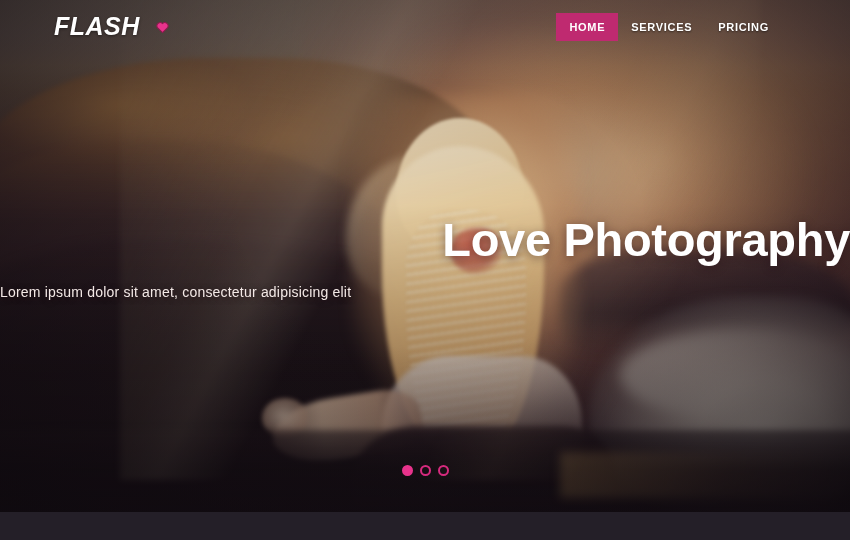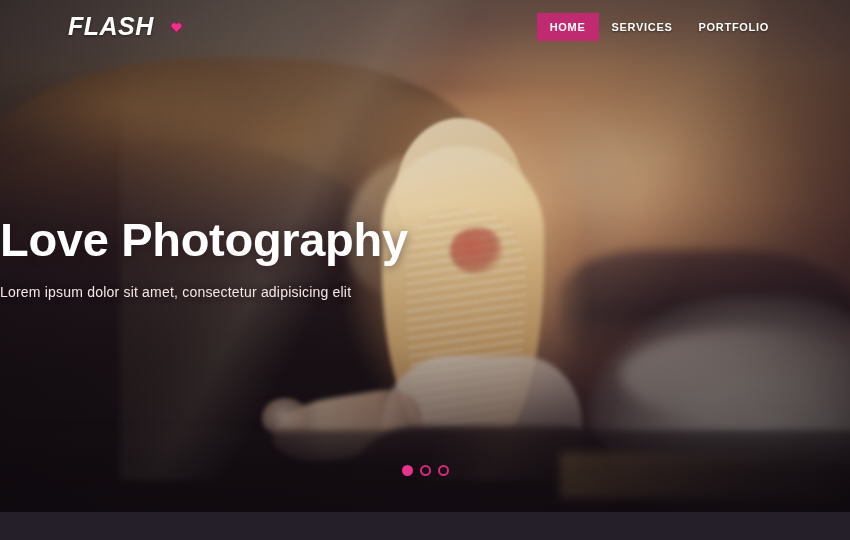--- a/index.html
+++ b/index.html
@@ -182,21 +182,21 @@
   .ph-tint{
     position:absolute; inset:0;
     background:linear-gradient(180deg, rgba(72,56,48,.30) 0%, rgba(58,34,44,.12) 40%, rgba(16,10,16,.42) 100%);
   }
 
   
   .header{
     position:absolute; left:0; top:0; width:850px; height:56px; z-index:40;
   }
   .logo{
-    position:absolute; left:68px; top:14px;
+    position:absolute; left:54px; top:14px;
     display:flex; align-items:center; gap:16px;
     user-select:none;
   }
   .logo-text{
     font-size:25px; font-weight:bold; font-style:italic; color:#ffffff;
     letter-spacing:.5px; line-height:1;
     text-shadow:0 1px 3px rgba(0,0,0,.45);
   }
   .heart-icon{ display:block; margin-bottom:-3px; }
 
@@ -214,21 +214,21 @@
   }
   .nav-item.active{ background:#bf2a70; text-shadow:none; }
 
   
   .hero-copy{
     position:absolute; left:0; top:0; width:850px; height:512px;
     z-index:30; pointer-events:none;
   }
   .hero-title{
     position:absolute; left:0; top:214px; width:850px;
-    text-align:left;
+    text-align:right;
     font-size:47px; font-weight:bold; color:#ffffff;
     letter-spacing:-.3px; line-height:1.1;
     text-shadow:0 2px 10px rgba(30,10,20,.45);
   }
   .hero-sub{
     position:absolute; left:0; top:284px; width:850px;
     text-align:left;
     font-size:14px; font-weight:normal; color:#f3e9e6;
     letter-spacing:.2px;
     text-shadow:0 1px 6px rgba(30,10,20,.55);
@@ -298,21 +298,21 @@
     </div>
 
     <nav class="nav">
       <div class="nav-item active">
           <span>HOME</span>
         </div>
       <div class="nav-item">
           <span>SERVICES</span>
         </div>
       <div class="nav-item">
-          <span>PORTFOLIO</span>
+          <span>PRICING</span>
         </div>
     </nav>
   </div>
 
   <div class="hero-copy">
     <div class="hero-title">Love Photography</div>
     <div class="hero-sub">Lorem ipsum dolor sit amet, consectetur adipisicing elit</div>
   </div>
 
   <div class="dots">

